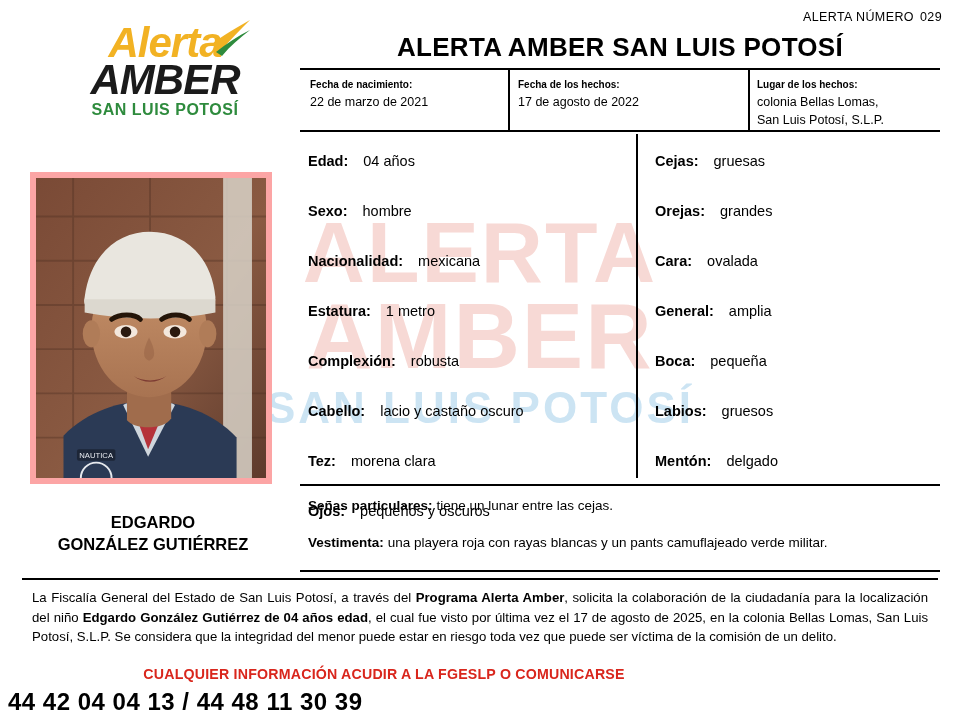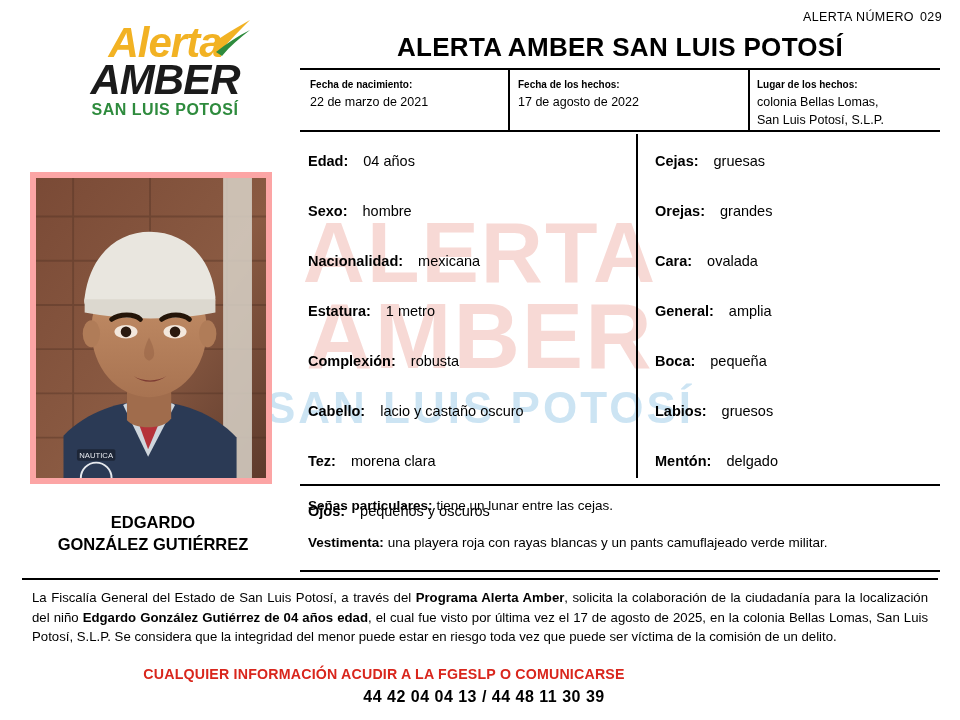--- a/index.html
+++ b/index.html
@@ -185,23 +185,22 @@
     color: #d9261c;
     font-weight: bold;
     font-size: 14.2px;
     letter-spacing: 0.2px;
     z-index: 5;
   }
   .phones {
     position: absolute;
     left: 0; top: 688px;
     width: 960px;
-    text-align: center;
     font-weight: bold;
-    font-size: 16px;
+    font-size: 24px;
     letter-spacing: 0.5px;
     z-index: 5;
     padding-left: 8px;
   }
 </style>
 </head>
 <body>
 
 <div class="page">
 

